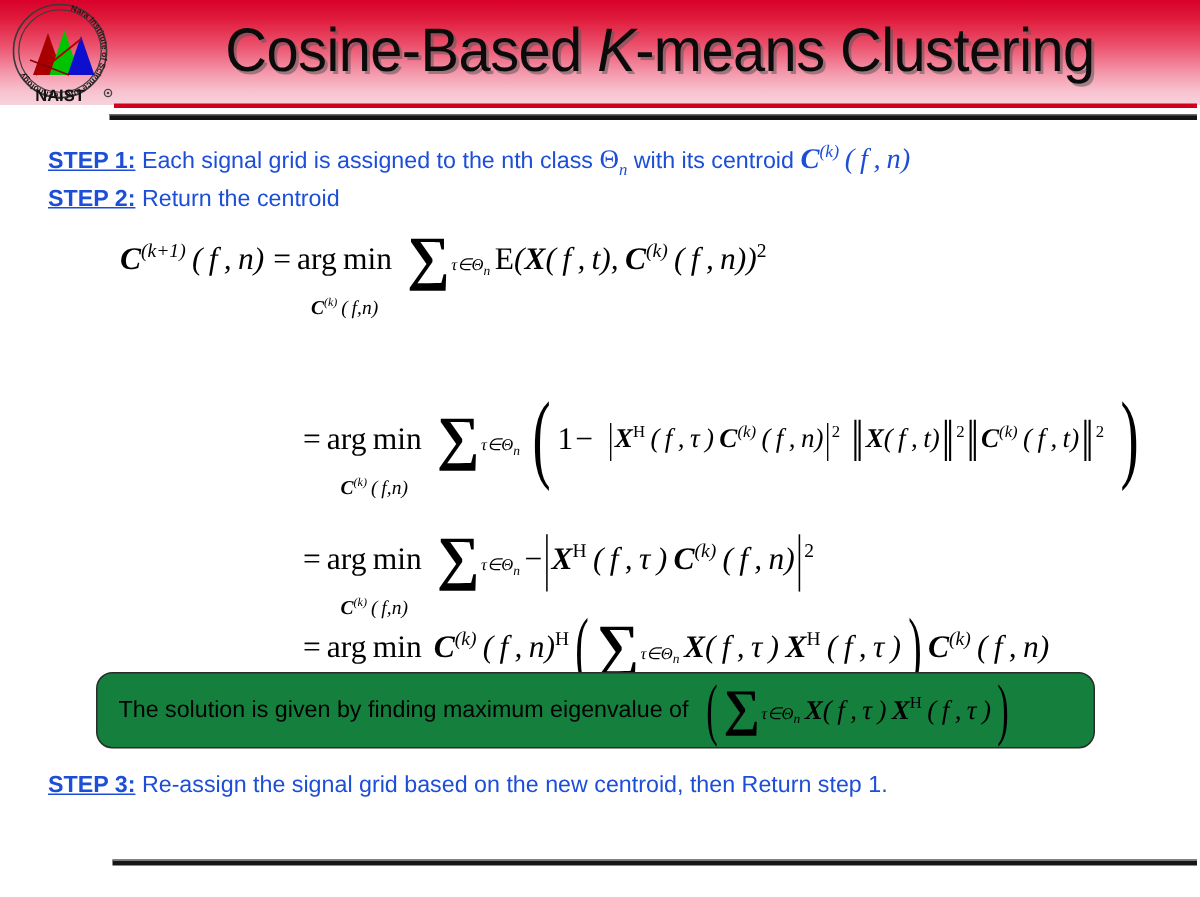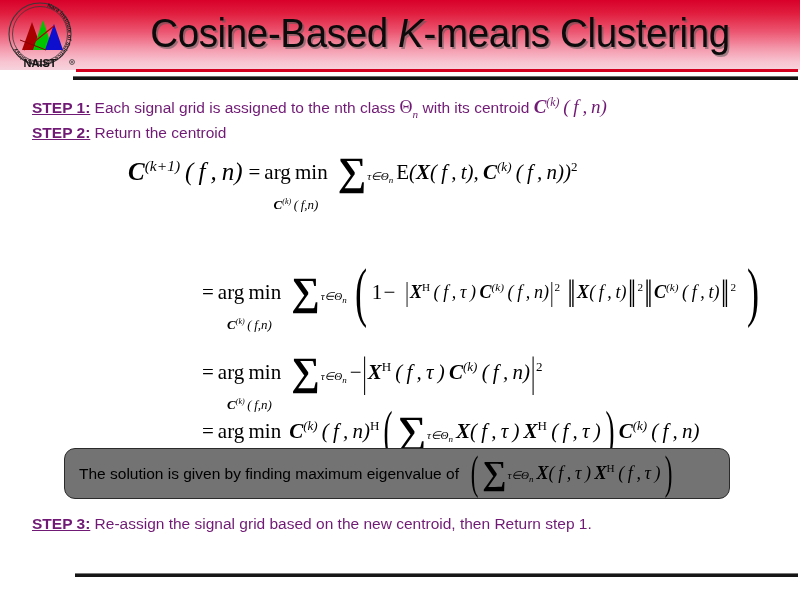--- a/index.html
+++ b/index.html
@@ -87,21 +87,21 @@
     left: 0;
     top: 80px;
     width: 800px;
     height: 518px;
   }
 
   .step-line {
     position: absolute;
     font-size: 15.5px;
     white-space: nowrap;
-    color: #701a75;
+    color: #1d4ed8;
   }
   .step-label {
     font-weight: bold;
     text-decoration: underline;
   }
 
   #step1 { left: 32px; top: 16px; }
   #step2 { left: 32px; top: 44px; }
   #step3 { left: 32px; top: 435px; }
 
@@ -141,22 +141,21 @@
   
   .eqrow {
     position: absolute;
     display: flex;
     align-items: center;
     white-space: nowrap;
     font-family: "Liberation Serif", serif;
   }
 
   .lhs {
-    font-size: 25px;
-    margin-left: 48px;
+    font-size: 21px;
   }
   .eqsign {
     font-size: 21px;
     font-style: normal;
     margin: 0 2px 0 6px;
     font-family: "Liberation Serif", serif;
   }
 
   
   .argmin {
@@ -252,21 +251,21 @@
     background: #555;
   }
 
   
   #green-box {
     position: absolute;
     left: 64px;
     top: 368px;
     width: 666px;
     height: 51px;
-    background: #737373;
+    background: #15803d;
     border: 1.6px solid #2b2b2b;
     border-radius: 11px;
     box-sizing: border-box;
     display: flex;
     align-items: center;
     padding-left: 14px;
     overflow: hidden;
   }
   #green-text {
     font-size: 15.5px;

